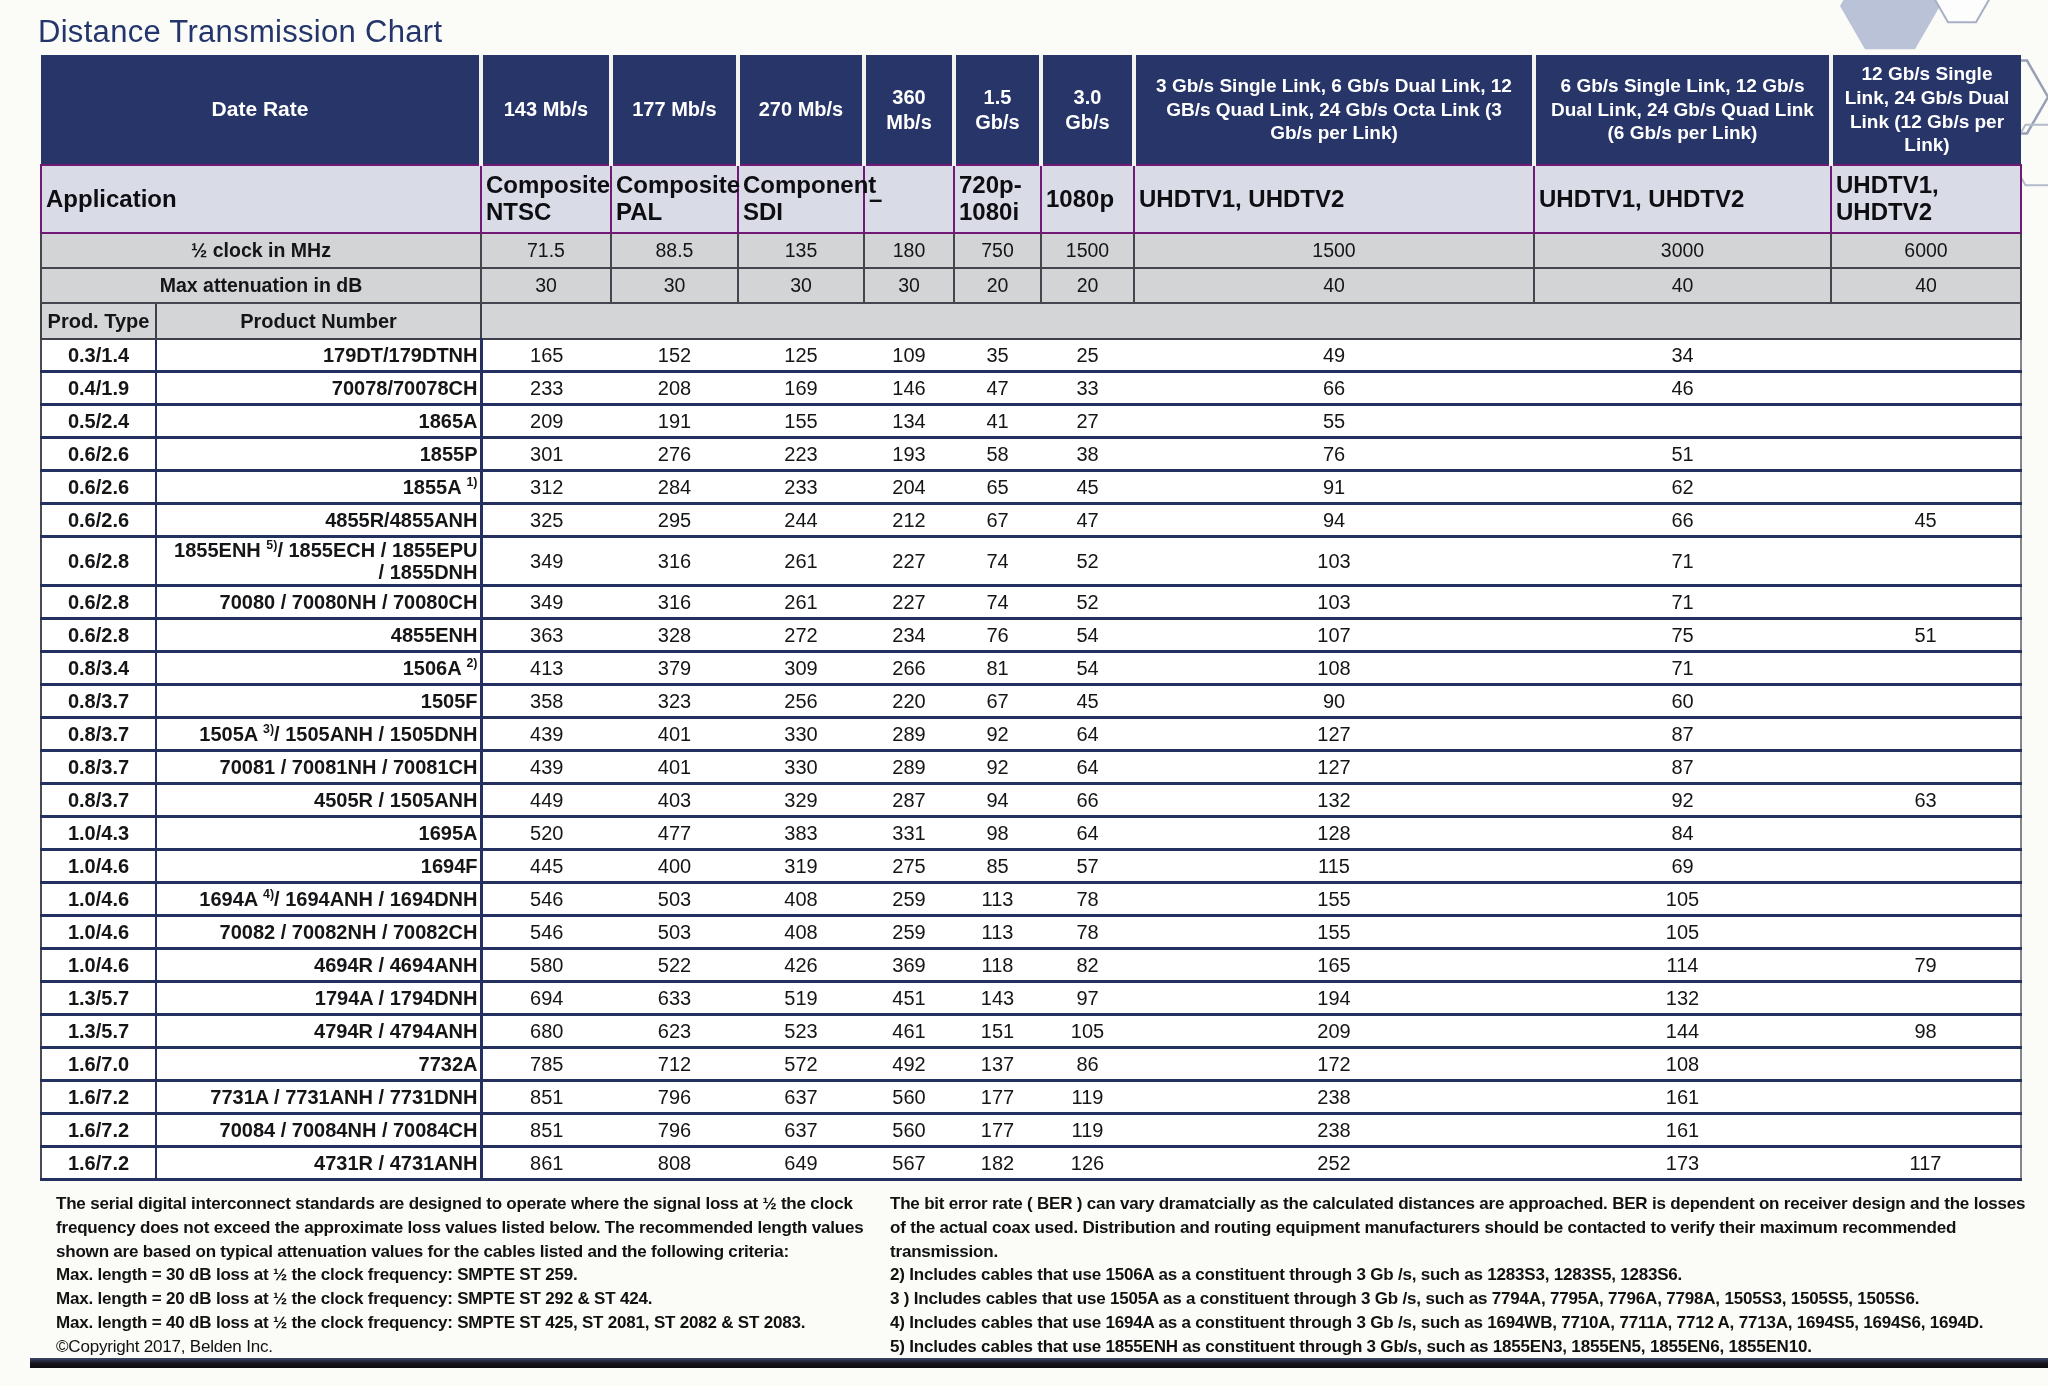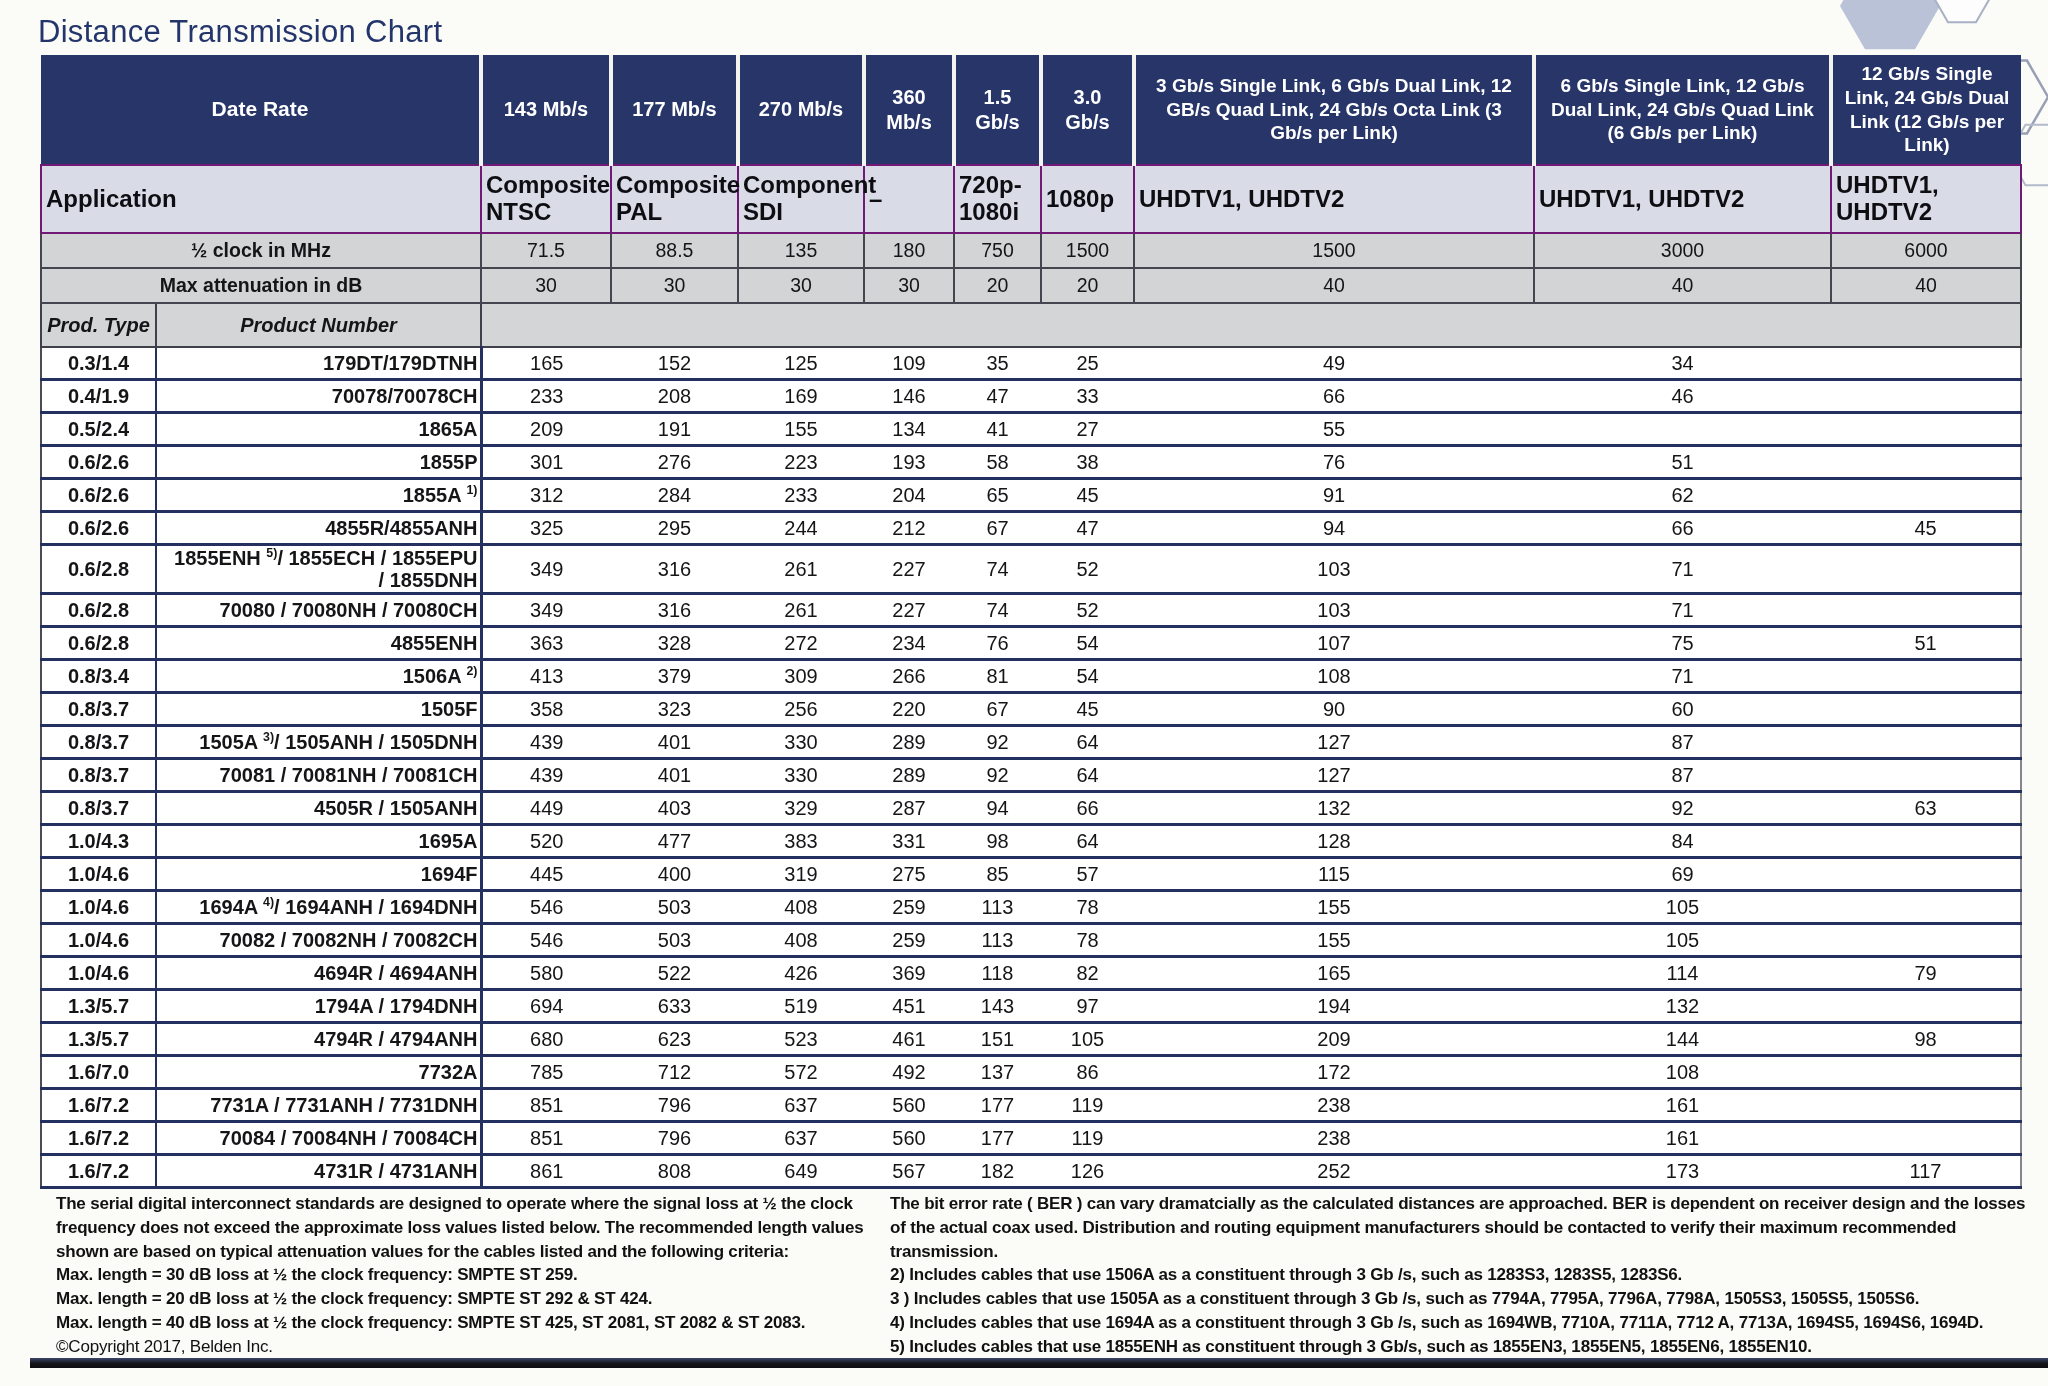--- a/index.html
+++ b/index.html
@@ -42,21 +42,21 @@
   }
   
   tr.gray{height:35px;}
   tr.gray th,tr.gray td{
     background:#d3d4d6;border:2px solid #44454f;
     font-size:19.5px;text-align:center;vertical-align:middle;padding:1px 20px;
   }
   tr.gray th{font-weight:700;}
   tr.gray td{font-weight:400;}
   
-  tr.ph{height:44px;font-style:italic;}
+  tr.ph{height:36px;}
   tr.ph th,tr.ph td{
     background:#d4d5d7;border:2px solid #3f4049;
     font-size:20px;font-weight:700;text-align:center;vertical-align:middle;
   }
   
   tbody td{
     background:#fff;height:28px;vertical-align:middle;
     border-bottom:3px solid #24305f;font-size:20px;line-height:1.1;
     padding:1px 2px;
   }

